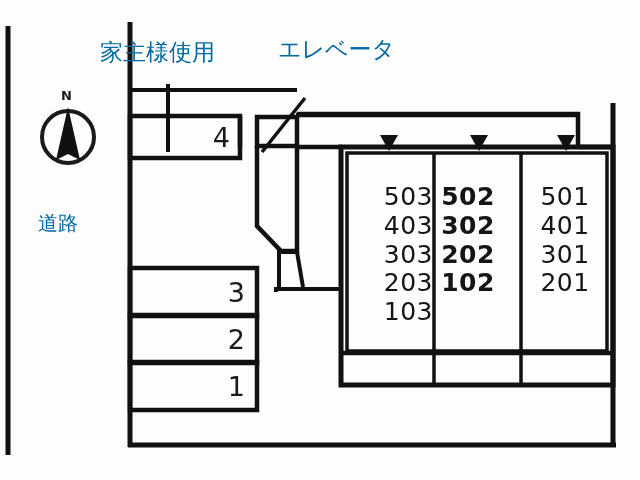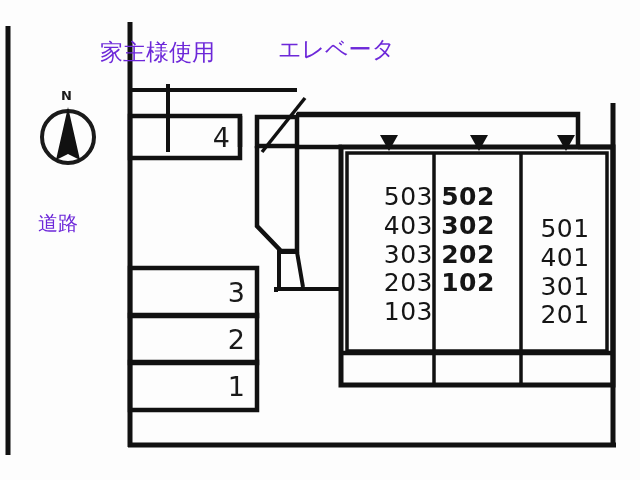--- a/index.html
+++ b/index.html
@@ -20,21 +20,21 @@
   }
   #svg-map {
     position: absolute;
     left: 0;
     top: 0;
     width: 640px;
     height: 480px;
   }
   .lbl {
     position: absolute;
-    color: #6d28d9;
+    color: #0369a1;
     font-family: "DejaVu Sans", "Liberation Sans", sans-serif;
     white-space: nowrap;
     line-height: 1;
     user-select: none;
   }
   .lbl-jp {
     font-size: 23px;
     letter-spacing: 0px;
     font-weight: 400;
   }
@@ -150,20 +150,20 @@
     <div>103</div>
   </div>
 
   <div class="room-col" style="left:436px; top:183px; width:64px;font-weight:bold;">
     <div>502</div>
     <div>302</div>
     <div>202</div>
     <div>102</div>
   </div>
 
-  <div class="room-col" style="left:523px; top:183px; width:84px;margin-top:32px;">
+  <div class="room-col" style="left:523px; top:183px; width:84px;">
     <div>501</div>
     <div>401</div>
     <div>301</div>
     <div>201</div>
   </div>
 
 </div>
 
 </body></html>

